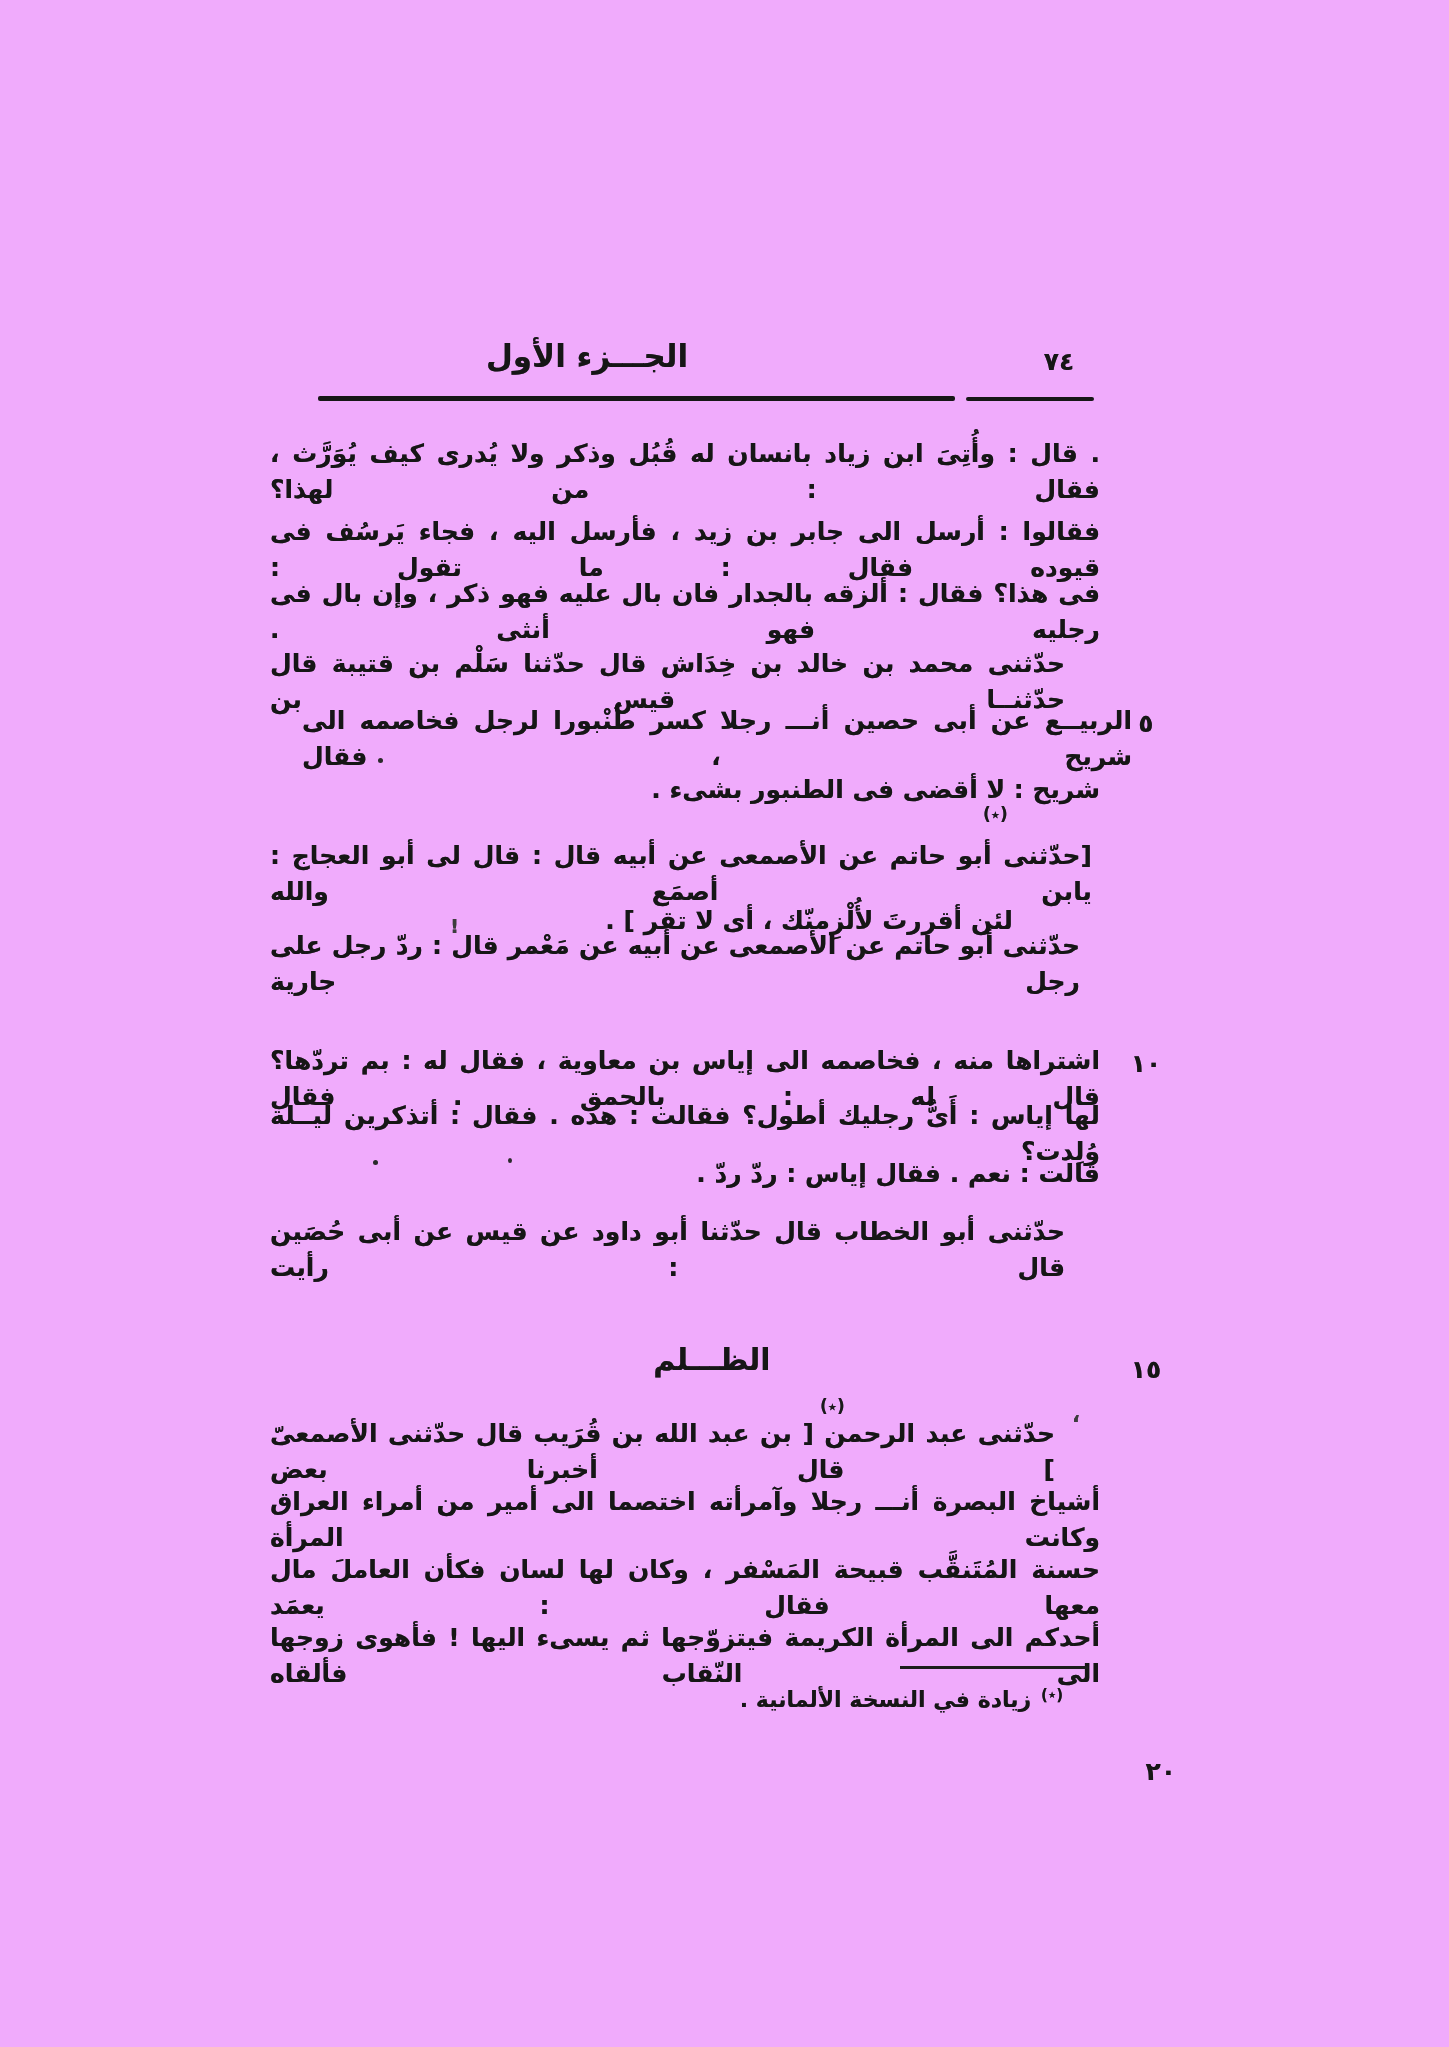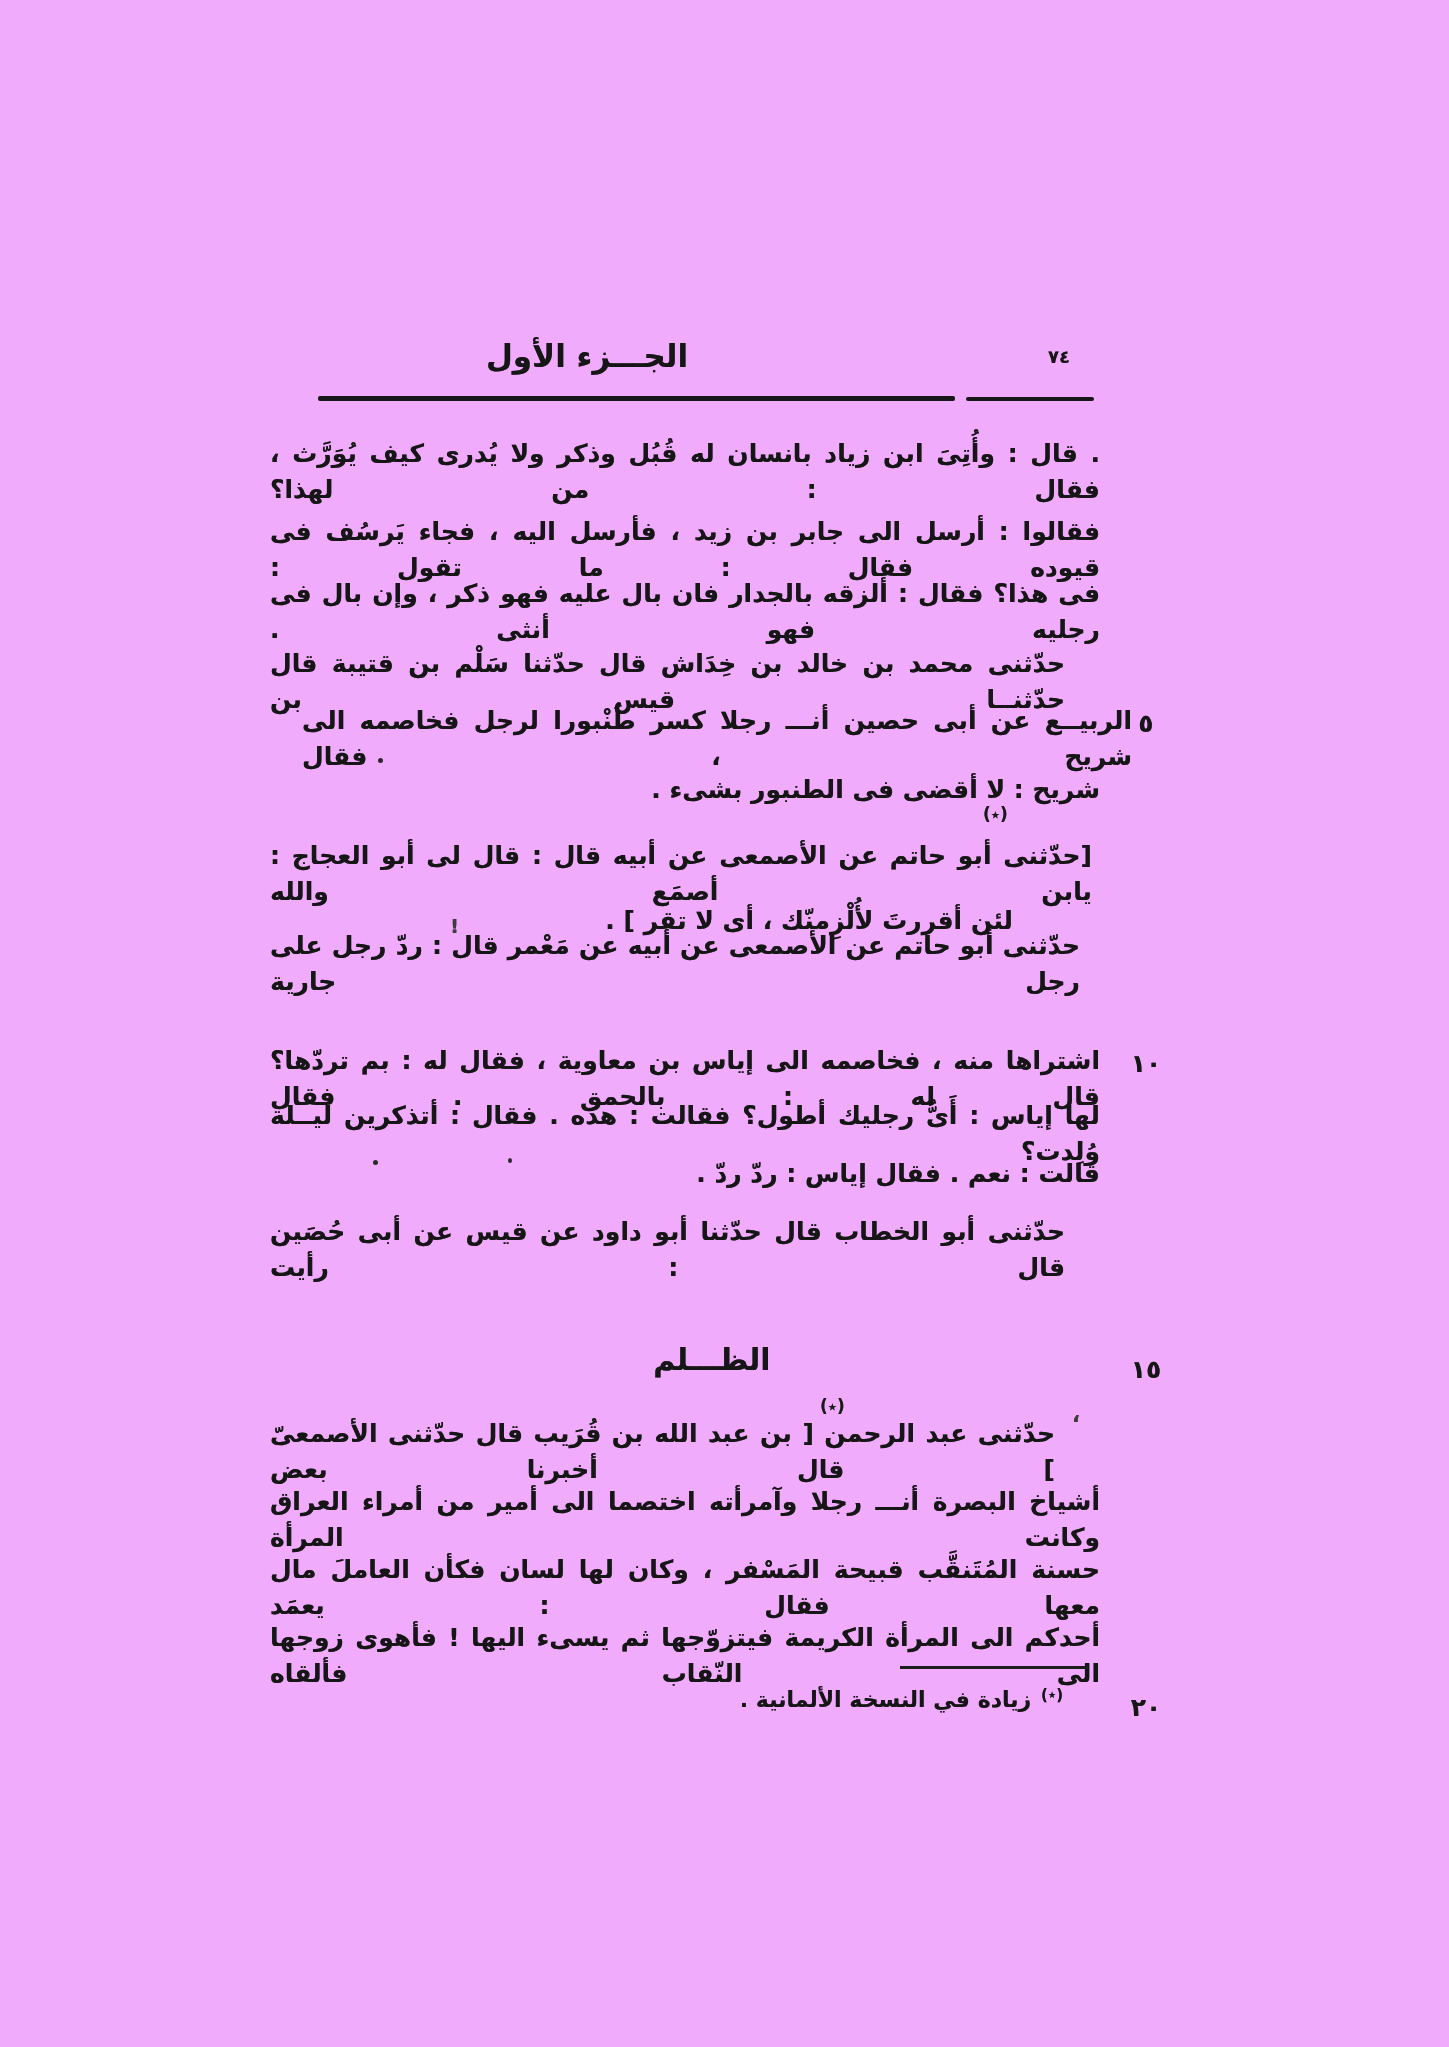--- a/index.html
+++ b/index.html
@@ -34,21 +34,21 @@
     white-space: normal;
   }
   .alignr { text-align: right; }
   
   .title {
     top: 334px; left: 437px; width: 300px;
     text-align: center; font-size: 31px;
   }
   .pagenum {
     top: 344px; left: 1014px; width: 90px;
-    text-align: center; font-size: 18px; letter-spacing: 2px;
+    text-align: center; font-size: 25px; letter-spacing: 2px;
   }
   .rule { background: #171717; border-radius: 2px; }
   .rule-a { top: 396px; left: 318px; width: 637px; height: 5px; }
   .rule-b { top: 397px; left: 966px; width: 128px; height: 4px; }
   
   .l1  { top: 436px; }
   .l2  { top: 506px; margin-top: 8px; }
   .l3  { top: 576px; }
   .l4  { top: 646px; padding-right: 35px; width: 795px; }
   .l5  { top: 703px; margin-left: 32px; }
@@ -75,21 +75,21 @@
   }
   .star-1 { top: 802px; left: 983px; }
   .star-2 { top: 1394px; left: 820px; }
   .margin-num {
     left: 1116px; width: 60px; text-align: center;
     font-size: 25px; letter-spacing: 1px;
   }
   .mn-5  { top: 706px; }
   .mn-10 { top: 1046px; }
   .mn-15 { top: 1352px; }
-  .mn-20 { top: 1690px; }
+  .mn-20 { top: 1754px; text-align: right; }
   .fn-sep { top: 1666px; left: 900px; width: 188px; height: 3px; background: #1d1d1d; }
   .footnote {
     top: 1684px; right: 386px; left: auto;
     font-size: 22px;
   }
   .footnote .fn-marker {
     position: relative; top: -7px; font-size: 15px; margin-left: 10px;
   }
   
   .speck { background: #2a2a2a; border-radius: 50%; }

